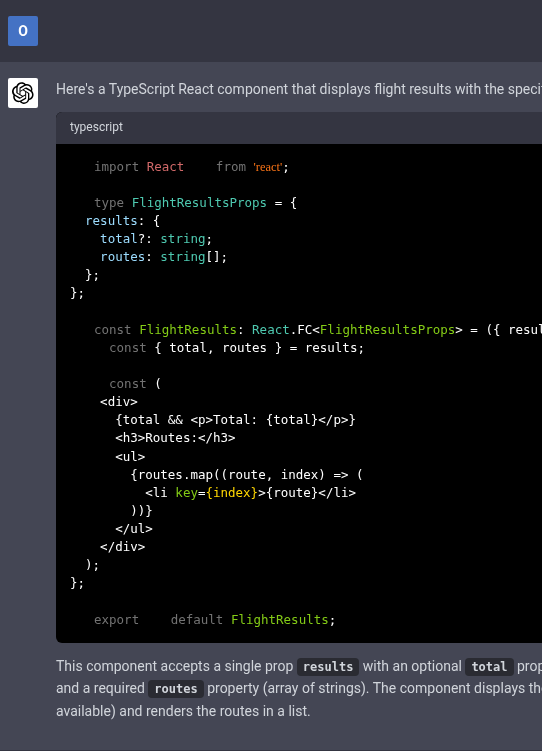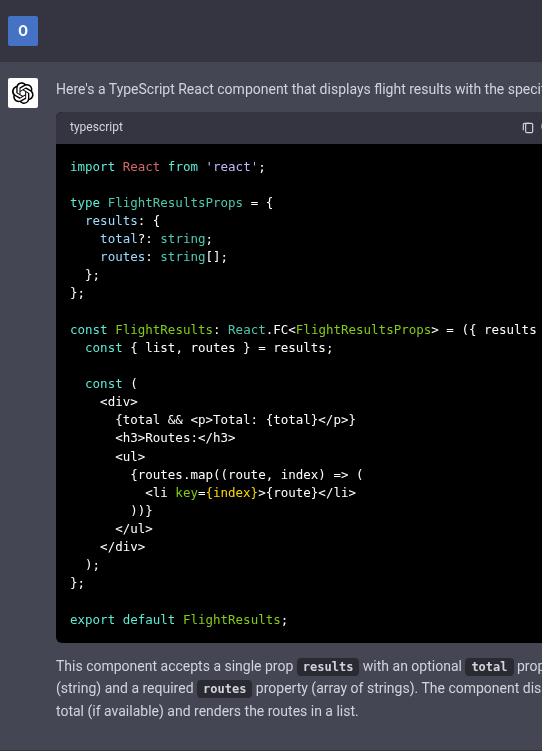--- a/index.html
+++ b/index.html
@@ -89,24 +89,24 @@
     }
     .code-body {
       padding: 14px;
       font-family: "SFMono-Regular", Menlo, Monaco, Consolas, monospace;
       font-size: 12.5px;
       line-height: 1.45;
       white-space: pre;
       color: #fff;
       overflow-x: auto;
     }
-    .kw { color: #5eead4; }
+    .kw { color: #737373; margin-left: 24px; }
     .type { color: #4ec9b0; }
     .var { color: #9cdcfe; }
-    .str { color: #c4b5fd; }
+    .str { color: #f97316; font-family: Liberation Serif, serif; }
     .comp { color: #84cc16; }
     .brace-y { color: #ffd700; }
     .react-kw { color: #d16969; }
     .react-lib { color: #4ec9b0; }
     .plain { color: #fff; }
     .inline-code {
       background: #2a2b32;
       font-family: "SFMono-Regular", Menlo, Monaco, Consolas, monospace;
       font-size: 12px;
       padding: 2px 6px;
@@ -144,21 +144,21 @@
       <div class="code-body" id="code-body"><span class="kw">import</span><span class="plain"> </span><span class="react-kw">React</span><span class="plain"> </span><span class="kw">from</span><span class="plain"> </span><span class="str">'react'</span><span class="plain">;</span>
 
 <span class="kw">type</span><span class="plain"> </span><span class="type">FlightResultsProps</span><span class="plain"> = {</span>
 <span class="plain">  </span><span class="var">results</span><span class="plain">: {</span>
 <span class="plain">    </span><span class="var">total</span><span class="plain">?: </span><span class="type">string</span><span class="plain">;</span>
 <span class="plain">    </span><span class="var">routes</span><span class="plain">: </span><span class="type">string</span><span class="plain">[];</span>
 <span class="plain">  };</span>
 <span class="plain">};</span>
 
 <span class="kw">const</span><span class="plain"> </span><span class="comp">FlightResults</span><span class="plain">: </span><span class="react-lib">React</span><span class="plain">.FC&lt;</span><span class="comp">FlightResultsProps</span><span class="plain">&gt; = ({ results }) =&gt; {</span>
-<span class="plain">  </span><span class="kw">const</span><span class="plain"> { list, routes } = results;</span>
+<span class="plain">  </span><span class="kw">const</span><span class="plain"> { total, routes } = results;</span>
 
 <span class="plain">  </span><span class="kw">const</span><span class="plain"> (</span>
 <span class="plain">    &lt;div&gt;</span>
 <span class="plain">      {total &amp;&amp; &lt;p&gt;Total: {total}&lt;/p&gt;}</span>
 <span class="plain">      &lt;h3&gt;Routes:&lt;/h3&gt;</span>
 <span class="plain">      &lt;ul&gt;</span>
 <span class="plain">        {routes.map((route, index) =&gt; (</span>
 <span class="plain">          &lt;li </span><span class="comp">key</span><span class="plain">=</span><span class="brace-y">{index}</span><span class="plain">&gt;{route}&lt;/li&gt;</span>
 <span class="plain">        ))}</span>
 <span class="plain">      &lt;/ul&gt;</span>

